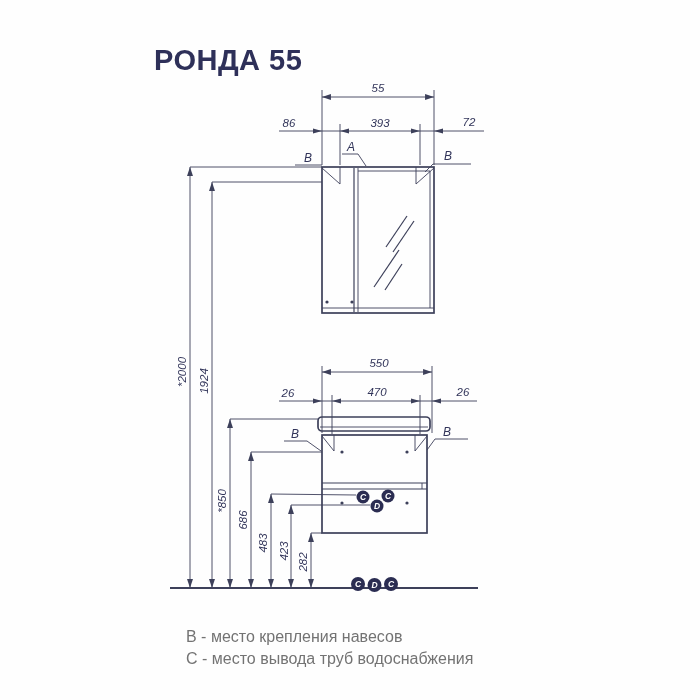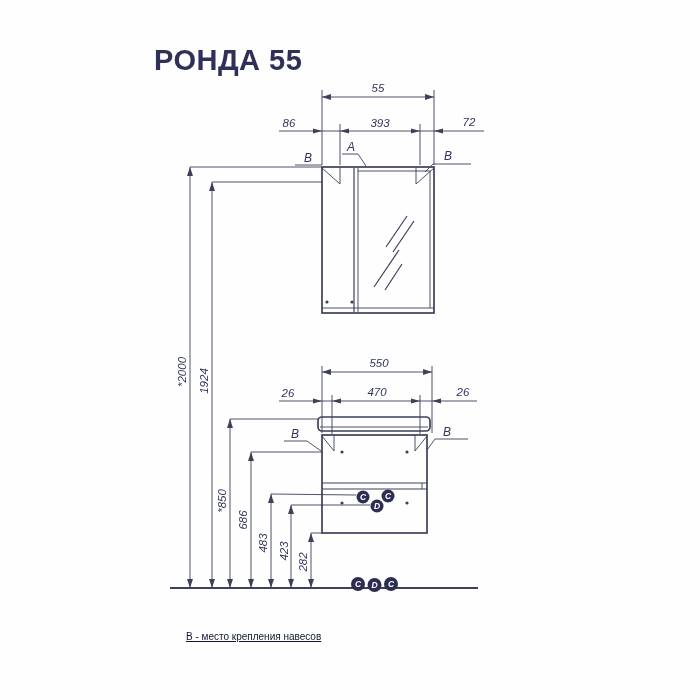--- a/index.html
+++ b/index.html
@@ -1,21 +1,21 @@
 <!DOCTYPE html>
 <html><head>
 <meta charset="utf-8">
 <style>
   html,body{margin:0;padding:0;background:#ffffff;}
   .stage{position:relative;width:700px;height:700px;background:#fefefe;overflow:hidden;
          font-family:"Liberation Sans",sans-serif;}
   .title{position:absolute;left:154px;top:28px;font-size:29px;font-weight:600;
          color:#2e3059;letter-spacing:.5px;white-space:nowrap;margin-top:16px;}
-  .legend{position:absolute;left:186px;top:626px;color:#0f172a;font-size:10px;
-          line-height:21.5px;text-decoration:underline;}
+  .legend{position:absolute;left:186px;top:626px;color:#737373;font-size:16px;
+          line-height:21.5px;}
   .legend div{white-space:nowrap;}
   svg{position:absolute;left:0;top:0;}
   .ln{stroke:#3d405a;fill:none;}
   .thin{stroke-width:.9;}
   .mid{stroke-width:1.2;}
   .thick{stroke-width:1.7;}
   .floorln{stroke-width:2.2;}
   .dot{fill:#3d405a;stroke:none;}
   .arr{fill:#3d405a;stroke:none;}
   text.dim{font-family:"Liberation Sans",sans-serif;font-size:11.5px;font-style:italic;
@@ -206,15 +206,16 @@
       </g>
       <g>
         <circle class="badge" cx="391" cy="584" r="7"></circle>
         <text class="badge-t" x="391" y="587">C</text>
       </g>
     </g>
   </svg>
 
   <div class="legend">
     <div>B - место крепления навесов</div>
+    <div>C - место вывода труб водоснабжения</div>
   </div>
 
 </div>
 
 </body></html>

